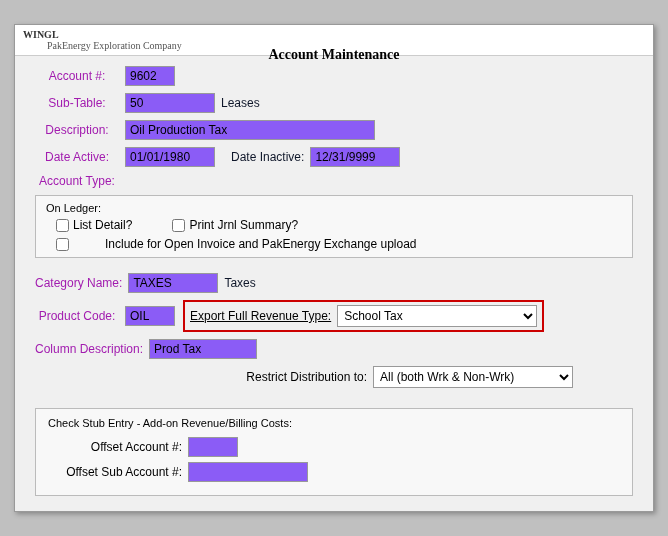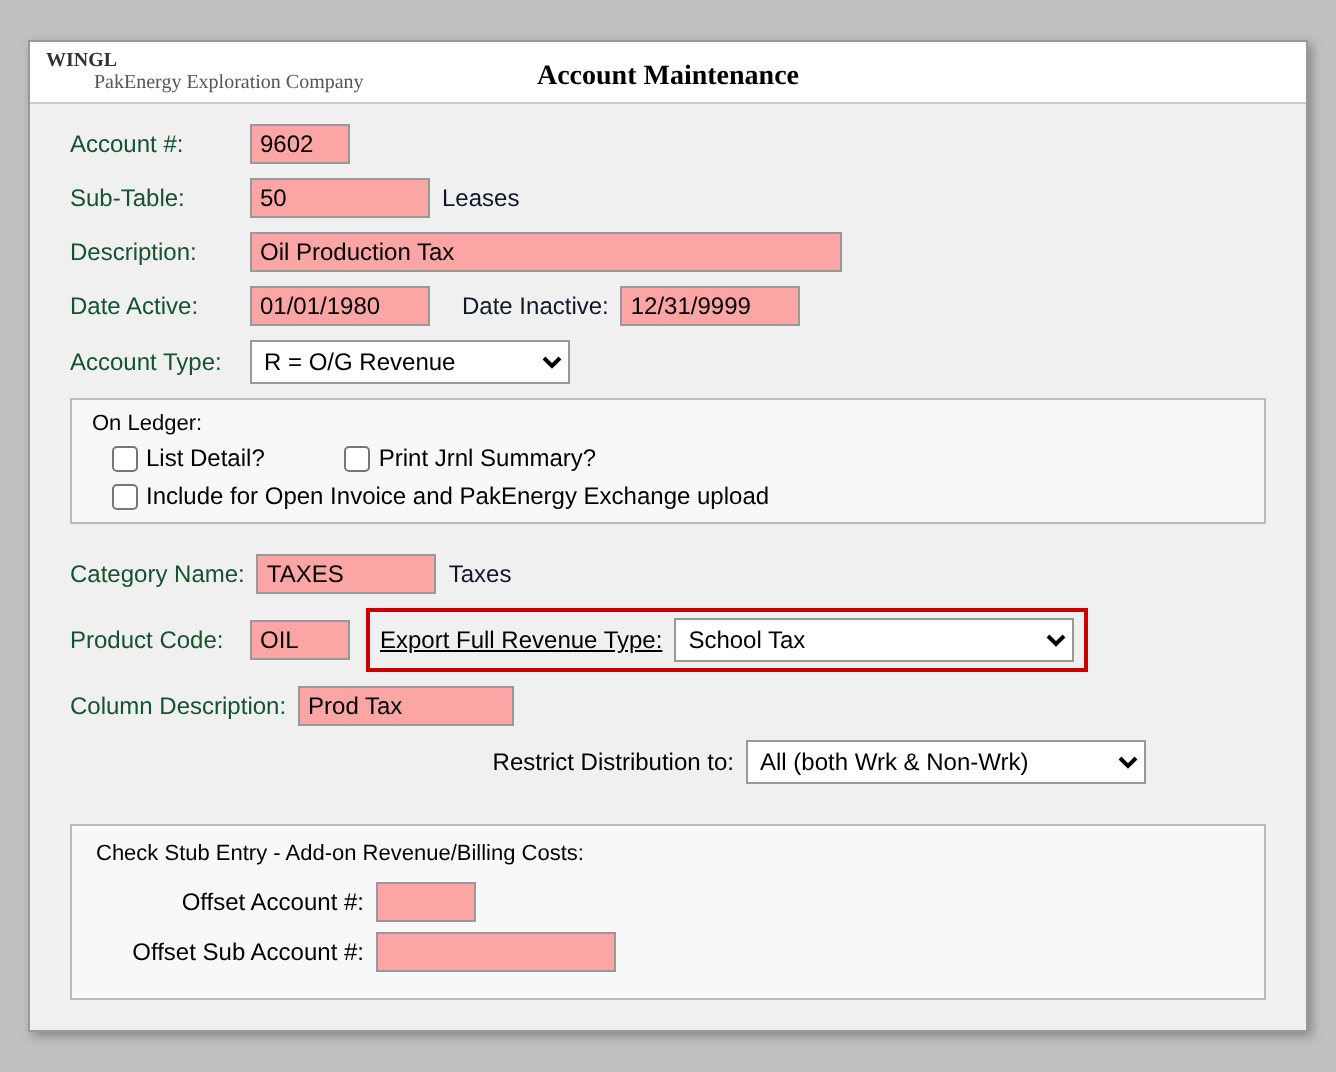--- a/index.html
+++ b/index.html
@@ -38,58 +38,58 @@
       padding-left: 24px;
     }
     .title-bar .form-title {
       text-align: center;
       font-size: 14px;
       font-weight: bold;
       color: #000;
       position: absolute;
       left: 50%;
       transform: translateX(-50%);
-      top: 6px;
+      top: 18px;
     }
     .title-row {
       display: flex;
       align-items: center;
       position: relative;
     }
     .content {
       padding: 10px 20px 15px 20px;
     }
     .form-row {
       display: flex;
       align-items: center;
       margin-bottom: 7px;
     }
     .label {
-      text-align: left;
-      color: #14532d;
+      text-align: center;
+      color: #a21caf;
       min-width: 90px;
       padding-right: 6px;
     }
     input[type="text"] {
       border: 1px solid #999;
-      background: #fca5a5;
+      background: #8b5cf6;
       padding: 2px 4px;
       font-size: 12px;
       height: 20px;
     }
     select {
       border: 1px solid #999;
       background: #fff;
       padding: 2px 2px;
       font-size: 12px;
       height: 22px;
     }
     .input-sm { width: 50px; }
     .input-md { width: 90px; }
-    .input-xl { width: 296px; }
+    .input-xl { width: 250px; }
     .inline-label {
       margin-left: 6px;
       margin-right: 6px;
       color: #0f172a;
     }
     .on-ledger-section {
       border: 1px solid #bbb;
       padding: 6px 10px 6px 10px;
       margin-bottom: 7px;
       background: #f8f8f8;
@@ -166,41 +166,35 @@
 
     <div class="form-row">
       <span class="label">Date Active:</span>
       <input type="text" class="input-md" value="01/01/1980" style="">
       <span class="inline-label" style="margin-left:16px;">Date Inactive:</span>
       <input type="text" class="input-md" value="12/31/9999" style="">
     </div>
 
     <div class="form-row">
       <span class="label">Account Type:</span>
-      <select style="width:160px;">
-        <option>R = O/G Revenue</option>
-        <option>E = Expense</option>
-        <option>L = Liability</option>
-        <option>A = Asset</option>
-      </select>
     </div>
 
     <div class="on-ledger-section">
       <div class="on-ledger-title">On Ledger:</div>
       <div style="display:flex; align-items:center; margin-left: 10px;">
         <span class="checkbox-inline">
           <input type="checkbox" style="">
           <label>List Detail?</label>
         </span>
         <span class="checkbox-inline">
           <input type="checkbox" style="">
           <label>Print Jrnl Summary?</label>
         </span>
       </div>
-      <div style="display:flex; align-items:flex-end; margin-top:5px; margin-left:10px;">
+      <div style="display:flex; align-items:flex-end; margin-top:5px; margin-left:10px;gap:32px;">
         <input type="checkbox" style="">
         <label style="margin-left:4px;">Include for Open Invoice and PakEnergy Exchange upload</label>
       </div>
     </div>
 
     <div class="separator"></div>
 
     <div class="form-row">
       <span class="label">Category Name:</span>
       <input type="text" class="input-md" value="TAXES" style="">

